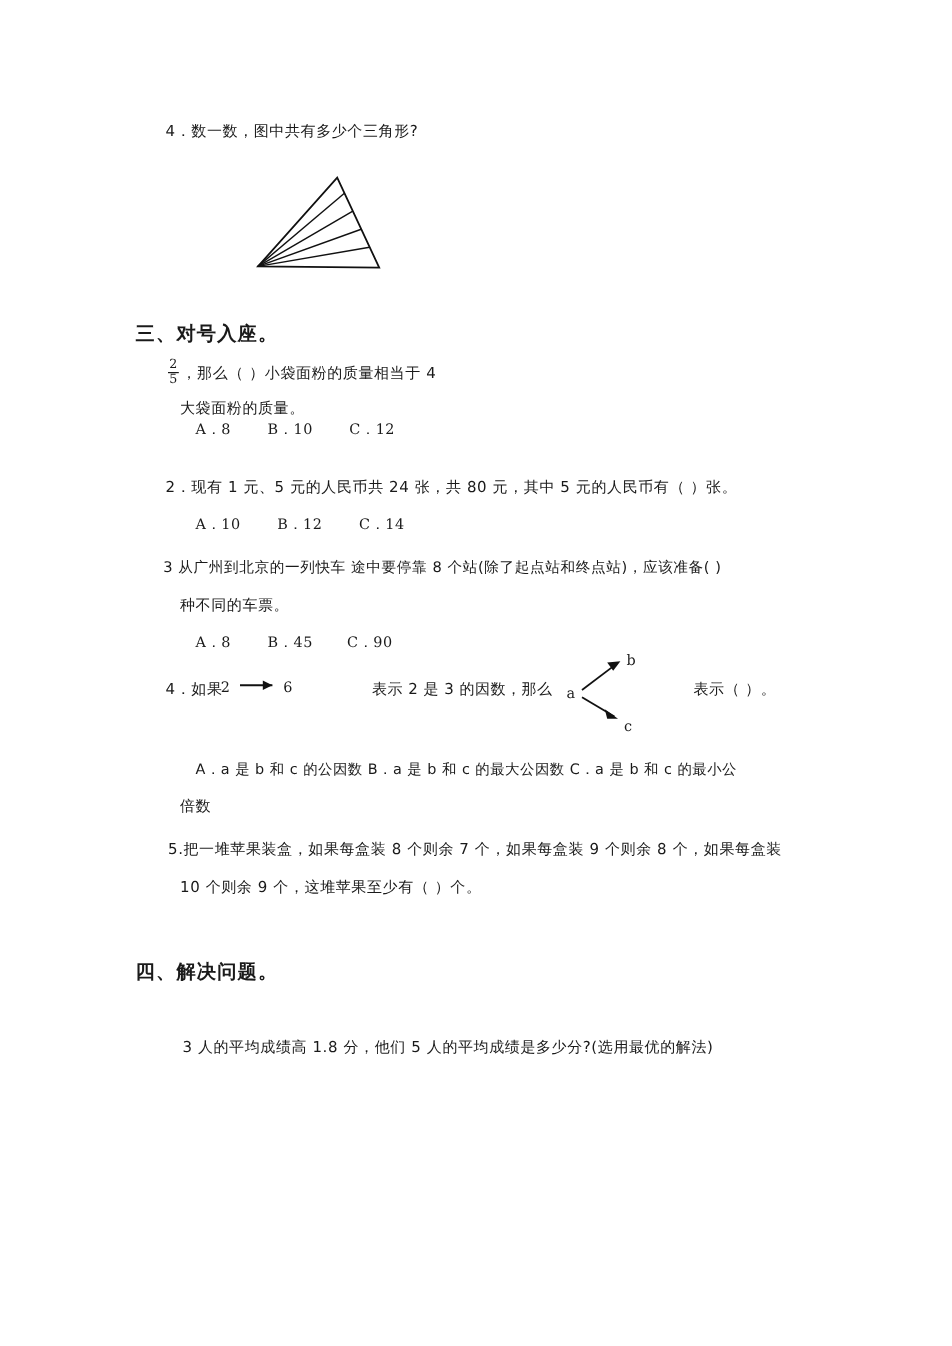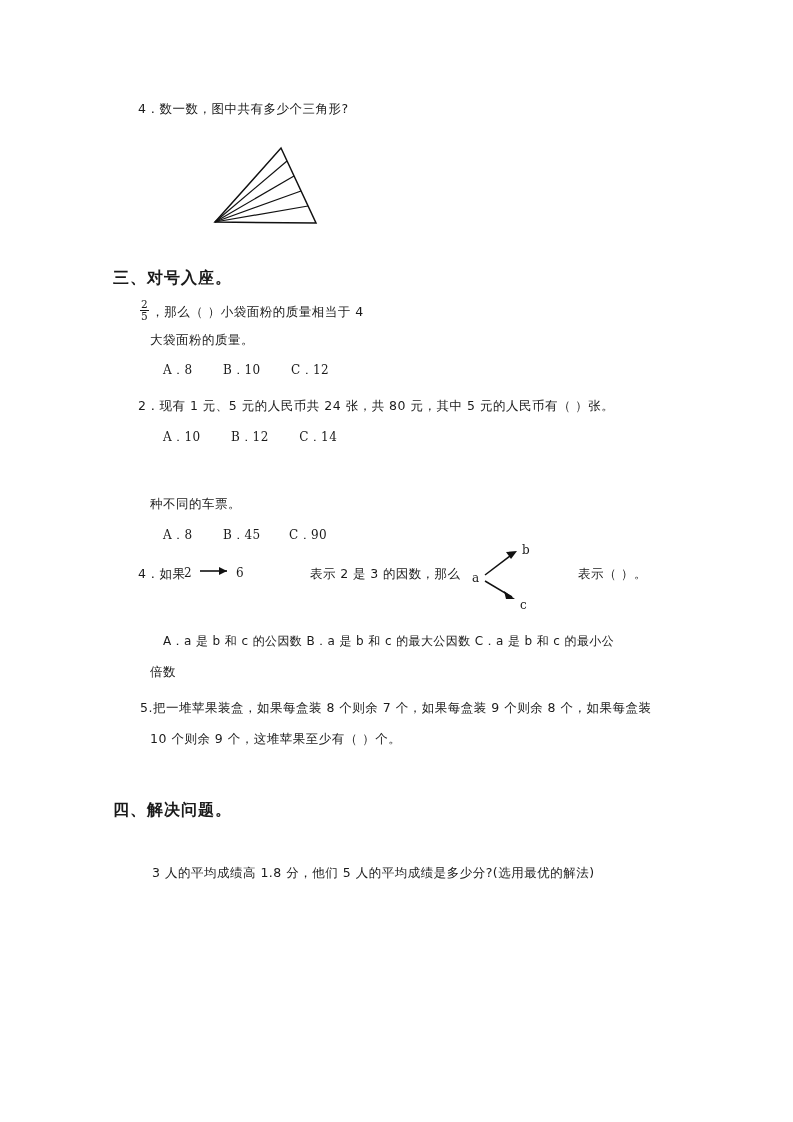--- a/index.html
+++ b/index.html
@@ -128,37 +128,38 @@
       <line x1="12" y1="80" x2="105" y2="64" stroke="#111111" stroke-width="1.2"></line>
     </svg>
   </div>
 
   <div class="sec-head" style="top:268px;">三、对号入座。</div>
 
   <div class="qline" style="top:300px;">
     <span class="frac"><span class="n">2</span><span class="d">5</span></span><span>，那么（        ）小袋面粉的质量相当于 4</span>
   </div>
   <div class="qcont" style="top:330px;">大袋面粉的质量。</div>
-  <div class="opts" style="top:360px;text-align:right;">
+  <div class="opts" style="top:348px;text-align:right;">
     <span>A．8</span>
     <span style="display:inline-block;width:22px;"></span>
     <span>B．10</span>
     <span style="display:inline-block;width:22px;"></span>
     <span>C．12</span>
   </div>
 
   <div class="qline" style="top:396px;">2．现有 1 元、5 元的人民币共 24 张，共 80 元，其中 5 元的人民币有（      ）张。</div>
   <div class="opts" style="top:427px;">
     <span>A．10</span>
     <span style="display:inline-block;width:22px;"></span>
     <span>B．12</span>
     <span style="display:inline-block;width:22px;"></span>
     <span>C．14</span>
   </div>
 
+  <div class="qline" style="top:463px; left:136px; font-size:12.2px;">3 从广州到北京的一列快车 途中要停靠 8 个站(除了起点站和终点站)，应该准备(      )</div>
   <div class="qcont" style="top:494px;">种不同的车票。</div>
   <div class="opts" style="top:525px;">
     <span>A．8</span>
     <span style="display:inline-block;width:22px;"></span>
     <span>B．45</span>
     <span style="display:inline-block;width:20px;"></span>
     <span>C．90</span>
   </div>
 
   <div class="qline" style="top:564px;text-align:center;">4．如果</div>

